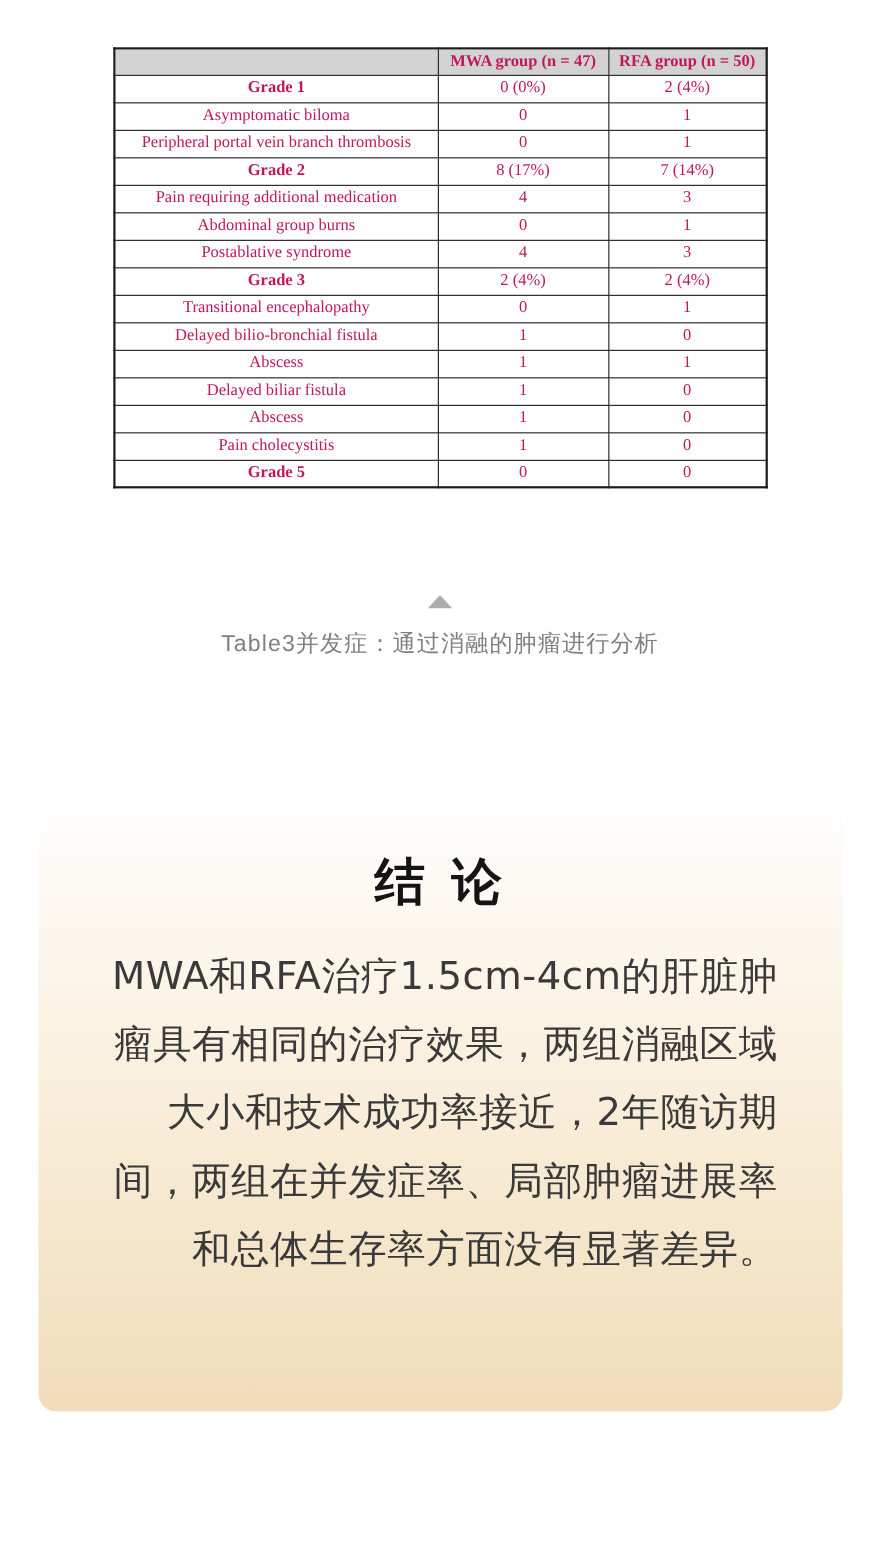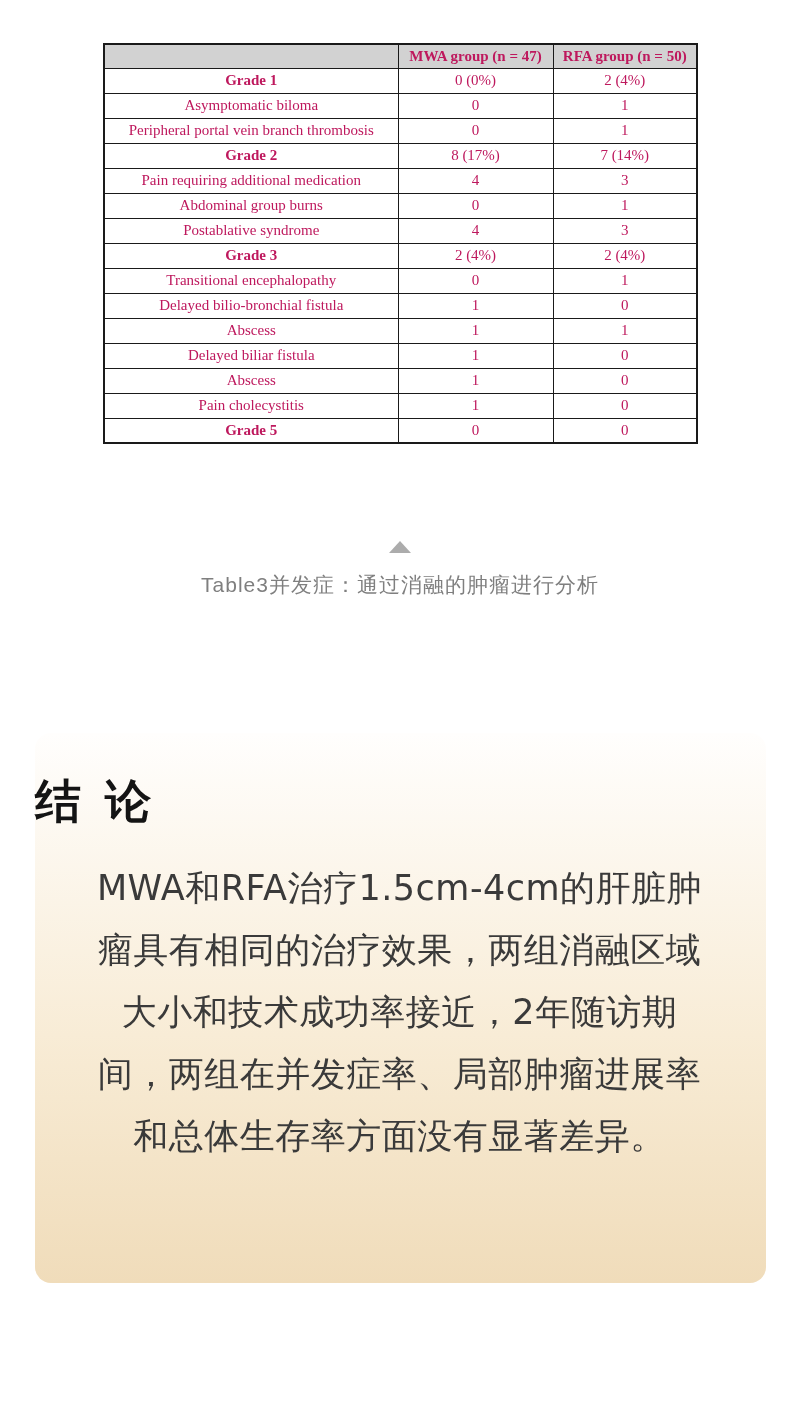--- a/index.html
+++ b/index.html
@@ -83,35 +83,35 @@
     left: 35px; top: 733px;
     width: 731px; height: 550px;
     border-radius: 16px;
     background: linear-gradient(180deg,
       var(--gradient-top) 0%,
       var(--gradient-mid) 55%,
       var(--gradient-bottom) 100%);
   }
   .conclusion-title {
     margin-top: 38px;
-    text-align: left;
+    text-align: center;
     font-family: "DejaVu Serif", "Liberation Serif", serif;
     font-size: 46px;
     font-weight: bold;
     letter-spacing: 4px;
     color: var(--title-text);
   }
   .conclusion-body {
     margin: 24px 59px 0 57px;
     font-family: "DejaVu Sans", "Liberation Sans", sans-serif;
     font-size: 35px;
     line-height: 62px;
     letter-spacing: 0.5px;
     color: var(--body-text);
-    text-align: center;
+    text-align: right;
   }
 </style>
 </head>
 <body>
 
 <div class="page">
 
   <table class="comp">
     <colgroup>
       <col class="c-label">

